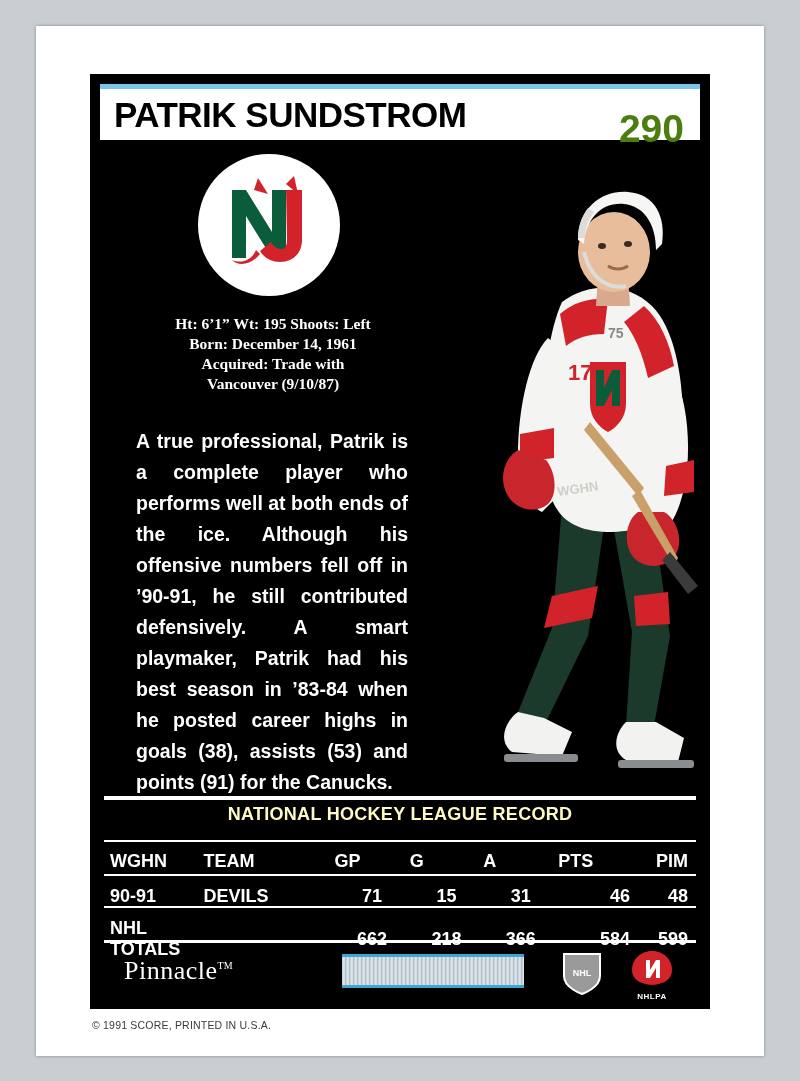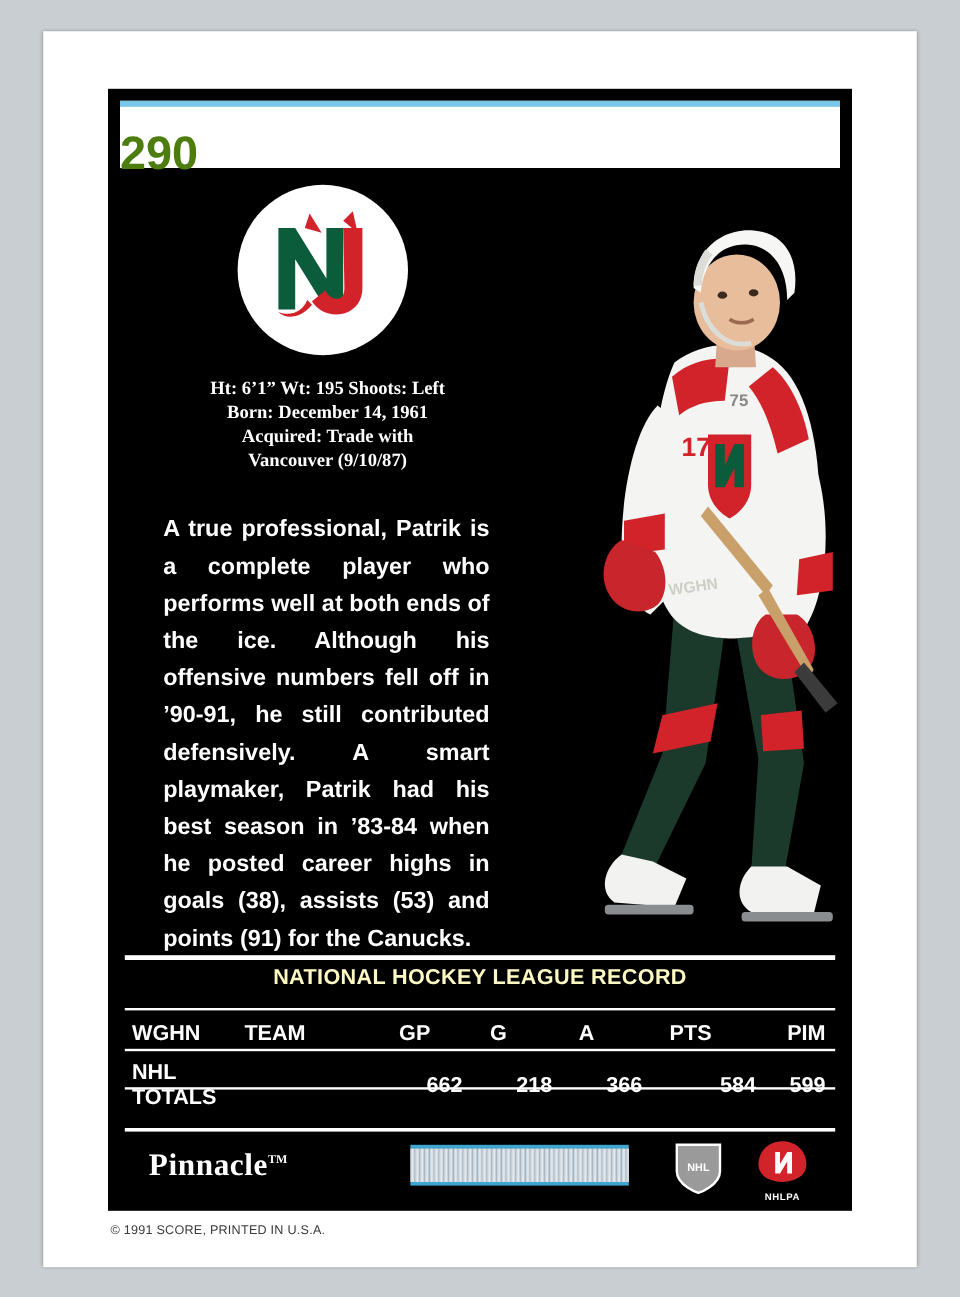--- a/index.html
+++ b/index.html
@@ -178,21 +178,21 @@
     top: 872px;
     width: 620px;
     height: 62px;
   }
   .pinnacle {
     position: absolute;
     left: 34px;
     top: 10px;
     color: #ffffff;
     font-family: "Liberation Serif", serif;
-    font-weight: bold;
+    font-weight: normal;
     font-size: 26px;
     letter-spacing: 0.5px;
   }
   .pinnacle .tm {
     font-size: 10px;
     vertical-align: super;
     letter-spacing: 0;
   }
   .holo {
     position: absolute;
@@ -241,20 +241,21 @@
 </style>
 </head>
 <body>
 
 <div id="stage">
 
   <div class="card">
     <div class="card-inner">
 
       <div class="header">
+        <div class="player-name">PATRIK SUNDSTROM</div>
         <div class="card-number">290</div>
       </div>
 
       <div class="logo-wrap">
         <div class="logo-circle">
           <svg width="142" height="142" viewBox="0 0 142 142">
             <circle cx="71" cy="71" r="70" fill="#ffffff"></circle>
 
             <path d="M34 36 L34 104 L48 104 L48 62 L74 104 L88 104 L88 36 L74 36 L74 78 L48 36 Z" fill="#0a5c3a"></path>
 
@@ -349,20 +350,29 @@
             <th class="c-team">TEAM</th>
             <th class="c-gp">GP</th>
             <th class="c-g">G</th>
             <th class="c-a">A</th>
             <th class="c-pts">PTS</th>
             <th class="c-pim">PIM</th>
           </tr>
         </thead>
         <tbody>
           <tr>
+            <td class="c-year">90-91</td>
+            <td class="c-team">DEVILS</td>
+            <td class="c-gp">71</td>
+            <td class="c-g">15</td>
+            <td class="c-a">31</td>
+            <td class="c-pts">46</td>
+            <td class="c-pim">48</td>
+          </tr>
+          <tr>
             <td class="c-year">NHL TOTALS</td>
             <td class="c-team"></td>
             <td class="c-gp">662</td>
             <td class="c-g">218</td>
             <td class="c-a">366</td>
             <td class="c-pts">584</td>
             <td class="c-pim">599</td>
           </tr>
         </tbody>
       </table>

